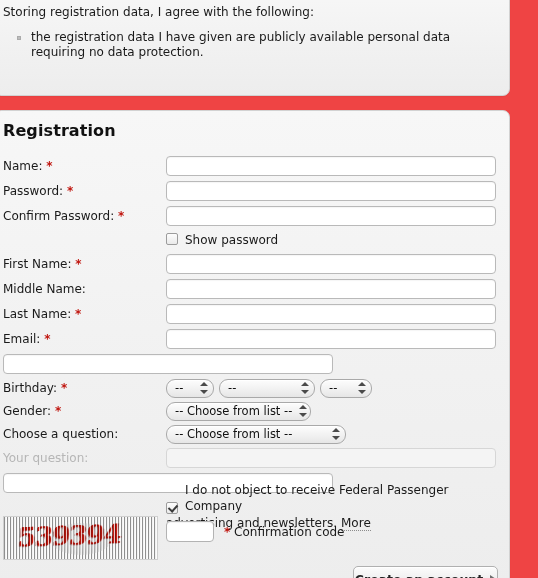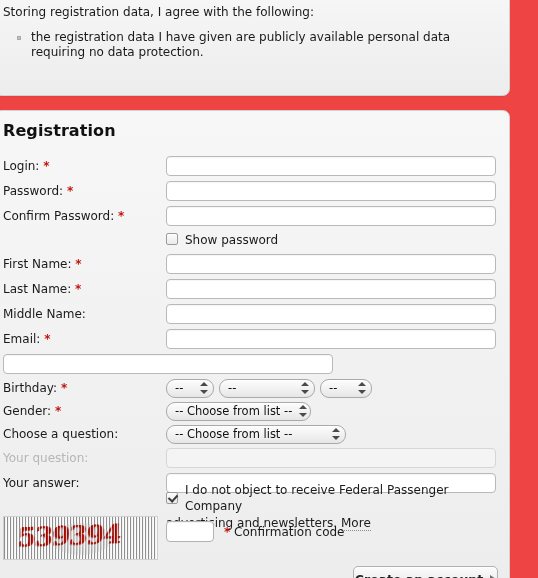--- a/index.html
+++ b/index.html
@@ -172,21 +172,21 @@
   .cb-row { display: flex; align-items: flex-start; }
   .cb-label { margin-left: 7px; font-size: 12px; color: #1a1a1a; }
 
   
   .news-block {
     position: absolute;
     left: 171px;
     top: 371px;
     width: 330px;
   }
-  .news-line1 { display: flex; align-items: center; }
+  .news-line1 { display: flex; align-items: flex-end; }
   .news-text {
     margin-left: 7px;
     font-size: 12px;
     line-height: 16px;
     color: #1a1a1a;
   }
   .news-line2 {
     font-size: 12px;
     line-height: 16px;
     color: #1a1a1a;
@@ -320,21 +320,21 @@
     </div>
   </div>
 
   <div class="panel panel-registration">
     <div class="reg-inner">
 
       <h2 class="reg-title">Registration</h2>
 
       <div class="row">
         <div class="label">
-          <span>Login:</span>
+          <span>Name:</span>
           <span class="req">*</span>
         </div>
         <input class="field" type="text" value="" style="">
       </div>
 
       <div class="row">
         <div class="label">
           <span>Password:</span>
           <span class="req">*</span>
         </div>
@@ -359,29 +359,29 @@
 
       <div class="row">
         <div class="label">
           <span>First Name:</span>
           <span class="req">*</span>
         </div>
         <input class="field" type="text" value="" style="">
       </div>
 
       <div class="row">
+        <div class="label">Middle Name:</div>
+        <input class="field" type="text" value="" style="">
+      </div>
+
+      <div class="row">
         <div class="label">
           <span>Last Name:</span>
           <span class="req">*</span>
         </div>
-        <input class="field" type="text" value="" style="">
-      </div>
-
-      <div class="row">
-        <div class="label">Middle Name:</div>
         <input class="field" type="text" value="" style="">
       </div>
 
       <div class="row">
         <div class="label">
           <span>Email:</span>
           <span class="req">*</span>
         </div>
         <input class="field" type="text" value="" style="">
       </div>
@@ -427,21 +427,20 @@
           <span class="arrows"></span>
         </span>
       </div>
 
       <div class="row">
         <div class="label disabled">Your question:</div>
         <input class="field disabled" type="text" disabled="" value="" style="">
       </div>
 
       <div class="row">
-        <div class="label">Your answer:</div>
         <input class="field" type="text" value="" style="">
       </div>
 
       <div class="news-block">
         <div class="news-line1">
           <span class="cb checked"></span>
           <span class="news-text">I do not object to receive Federal Passenger Company</span>
         </div>
         <div class="news-line2">
           <span>advertising and newsletters.</span><a class="more-link">More</a>

